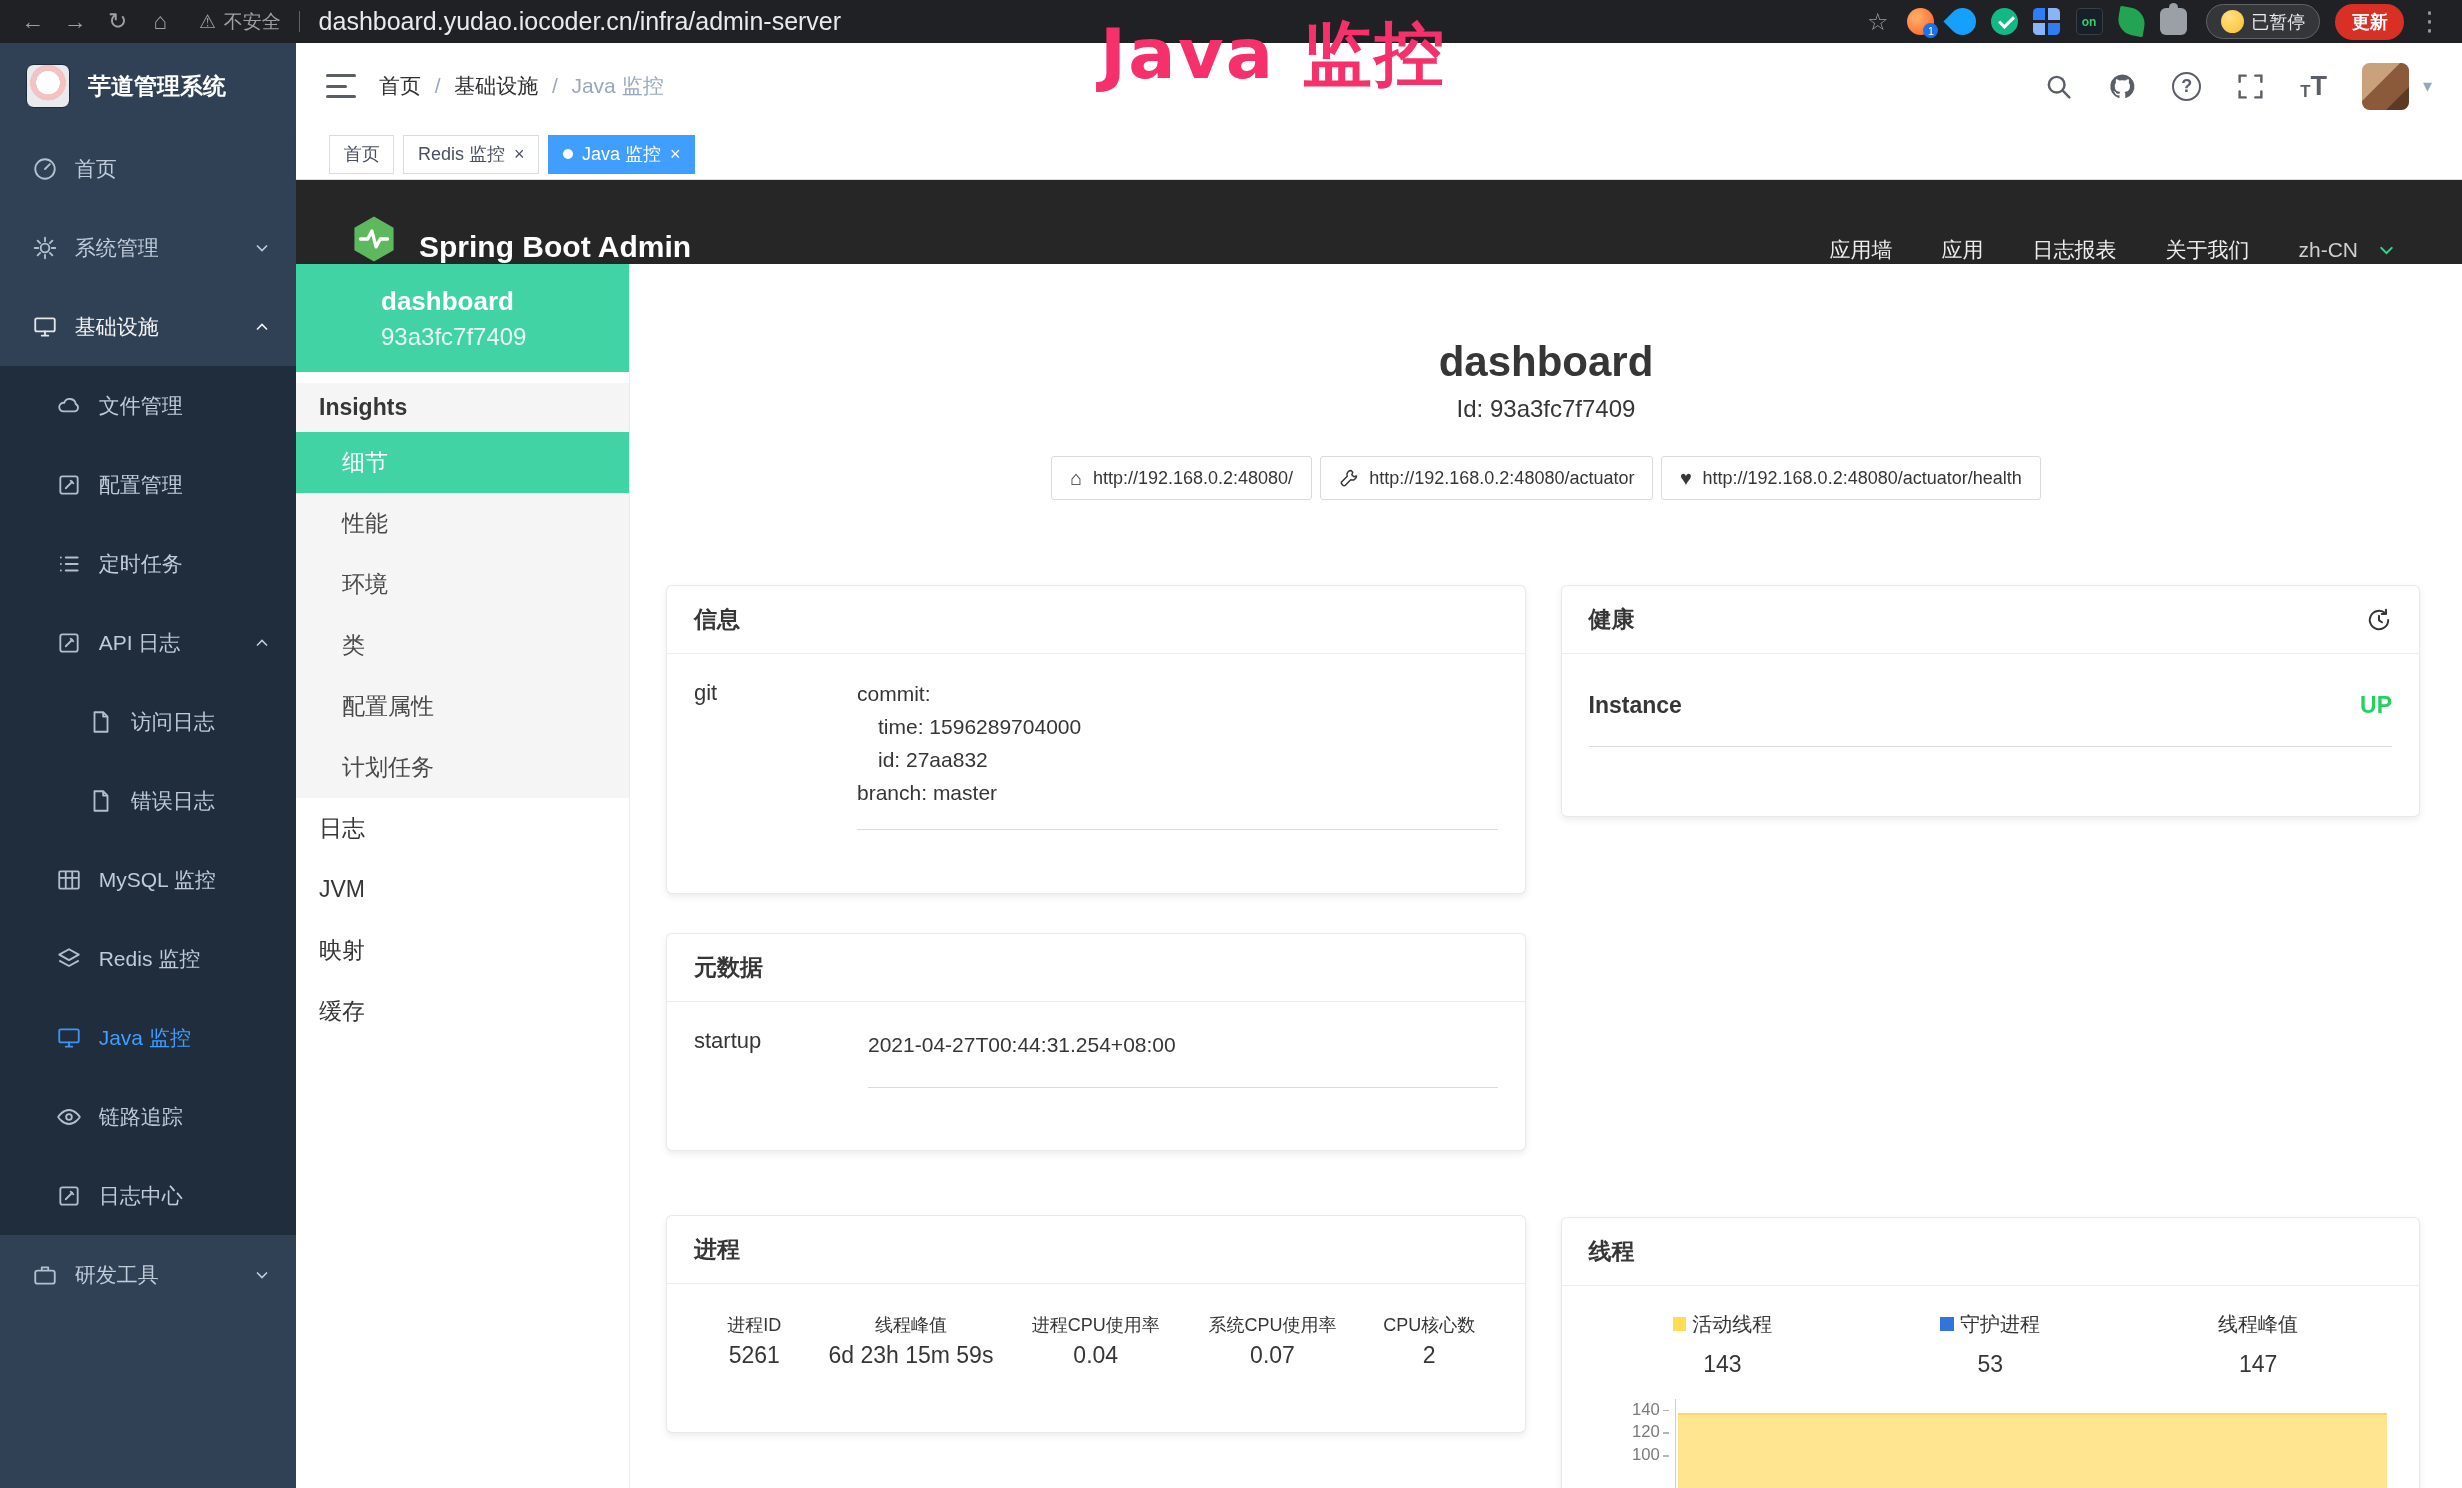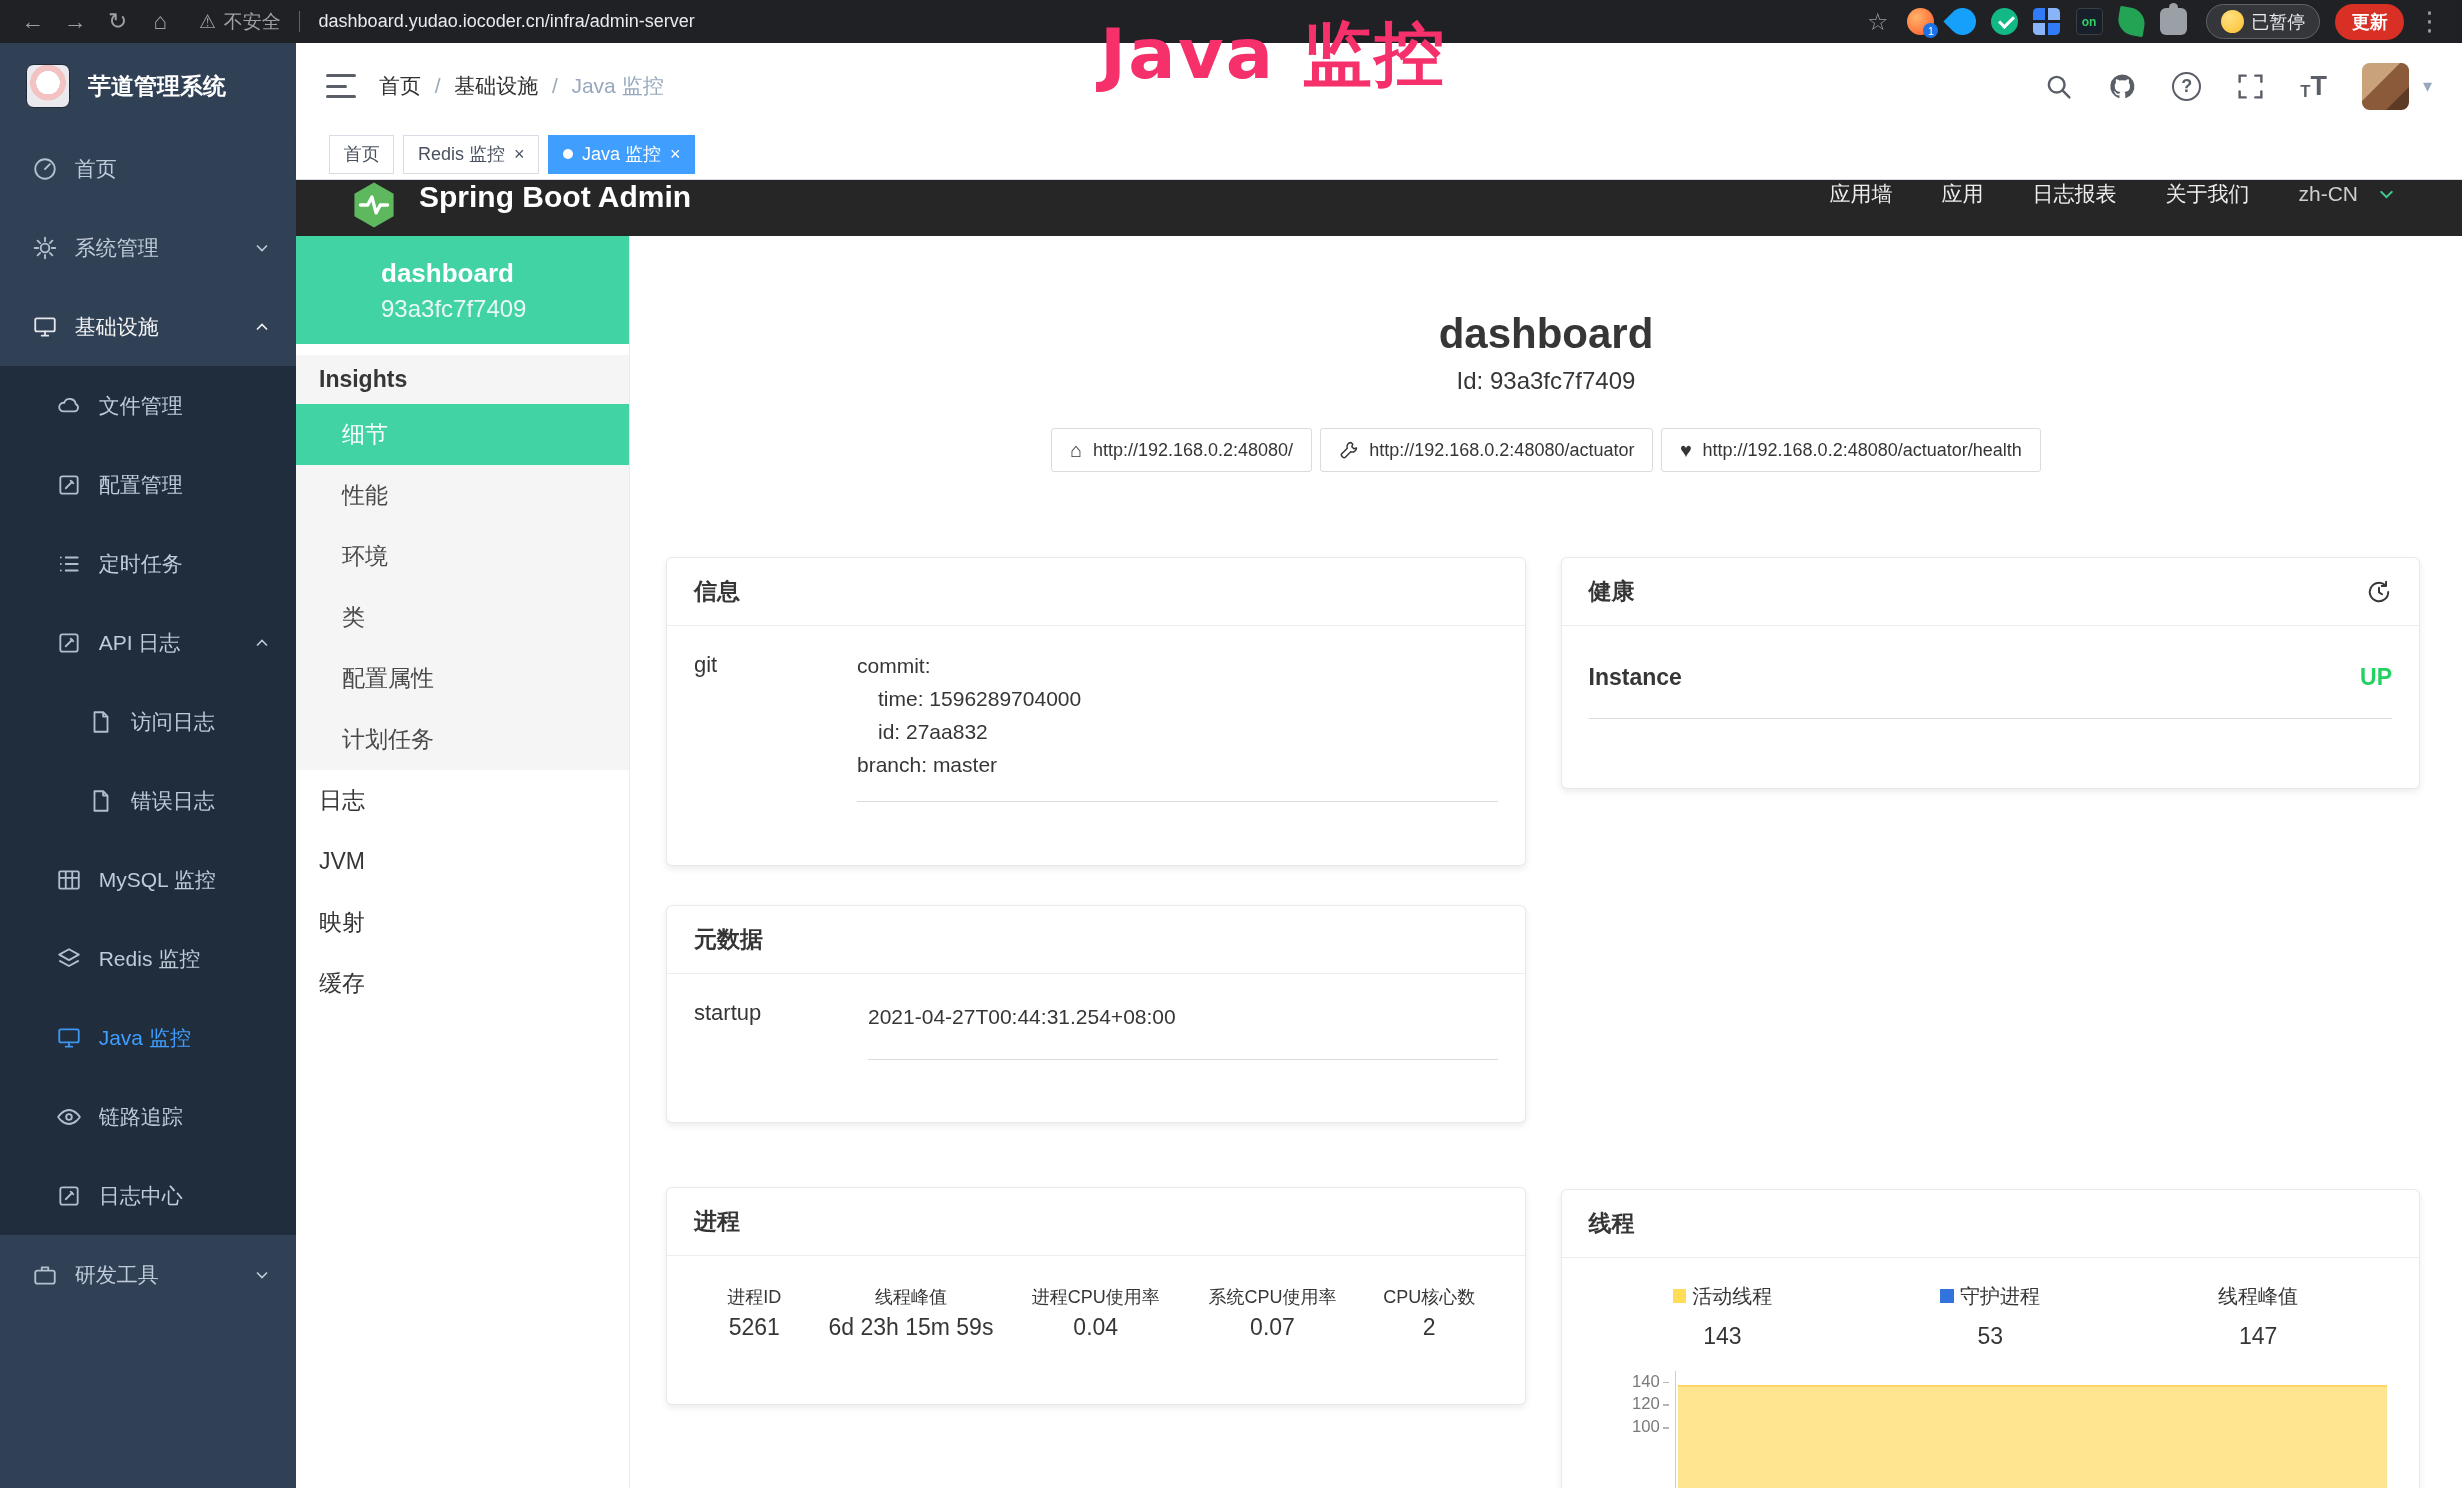--- a/index.html
+++ b/index.html
@@ -7,21 +7,21 @@
   body { font-family:"Liberation Sans", sans-serif; }
   .screen { position:relative; width:2462px; height:1489px; overflow:hidden; background:#fff; }
 
   
   .browser { position:absolute; top:0; left:0; width:2462px; height:43px; background:#202124;
              display:flex; align-items:center; padding:0 15px; gap:7.6px; color:#e8eaed; z-index:30; }
   .b-ic { width:35px; height:35px; display:flex; align-items:center; justify-content:center;
           font-size:23px; color:#9aa0a6; border-radius:50%; flex-shrink:0; }
   .sec { display:flex; align-items:center; gap:7.6px; font-size:19px; color:#9aa0a6; margin-left:13.7px; white-space:nowrap; }
   .vsep { width:1.5px; height:21px; background:#5f6368; margin:0 10.6px; flex-shrink:0; }
-  .url { font-size:18px; color:#e8eaed; white-space:nowrap; }
+  .url { font-size:25px; color:#e8eaed; white-space:nowrap; }
   .spacer { flex:1; }
   .star { font-size:24px; }
   .extc { width:27px; height:27px; border-radius:50%; flex-shrink:0; position:relative; margin:0 3.8px; }
   .fox { background:radial-gradient(circle at 35% 35%, #ffb36b, #ff7139 70%); }
   .fox .badge { position:absolute; right:-4.6px; bottom:-3px; min-width:15px; height:15px; border-radius:7.6px;
                 background:#1a73e8; color:#fff; font-size:10.6px; font-style:normal; display:flex; align-items:center; justify-content:center; padding:0 3px;}
   .drop { background:#15a0fb; border-radius:50% 50% 50% 0; transform:rotate(45deg); }
   .greeny { background:#12b886; }
   .greeny::after { content:""; position:absolute; left:7.6px; top:7.6px; width:12px; height:6px;
                    border-left:3px solid #fff; border-bottom:3px solid #fff; transform:rotate(-45deg); }
@@ -91,21 +91,21 @@
   .tags { height:51px; background:#fff; border-bottom:0.8px solid #d8dce5; box-shadow:0 0.8px 2.3px rgba(0,0,0,.08);
           display:flex; align-items:center; padding-left:33px; gap:9px; flex-shrink:0; }
   .tag { height:39px; display:flex; align-items:center; gap:9px; padding:0 13.7px; border:0.8px solid #d8dce5;
          background:#fff; font-size:18px; color:#495060; cursor:pointer; white-space:nowrap; }
   .tag .x { font-size:18px; line-height:1; }
   .tag.active { background:#409eff; border-color:#409eff; color:#fff; }
   .tag .dot { width:10px; height:10px; border-radius:50%; background:#fff; }
 
   
   .sba { flex:1; display:flex; flex-direction:column; min-height:0; }
-  .sba-hd { height:56px; background:#262626; display:flex; align-items:flex-start; padding:0 65px 0 53px; gap:20px; flex-shrink:0; }
+  .sba-hd { height:84px; background:#262626; display:flex; align-items:flex-end; padding:0 65px 0 53px; gap:20px; flex-shrink:0; }
   .sba-logo { width:50px; height:50px; flex-shrink:0; }
   .sba-brand { color:#fff; font-size:30px; font-weight:700; white-space:nowrap; }
   .sba-nav { margin-left:auto; display:flex; align-items:center; gap:49px; color:#ededed; font-size:21px; white-space:nowrap; }
   .sba-nav .nav-item { cursor:pointer; }
   .loc { display:flex; align-items:center; gap:18px; color:#cfcfcf; }
   .wchev { width:21px; height:21px; }
 
   .sba-body { flex:1; display:flex; min-height:0; }
   .sba-side { width:334px; flex-shrink:0; background:#fff; border-right:0.8px solid #ececec;
               box-shadow:1.5px 0 3px rgba(0,0,0,.04); display:flex; flex-direction:column; }

